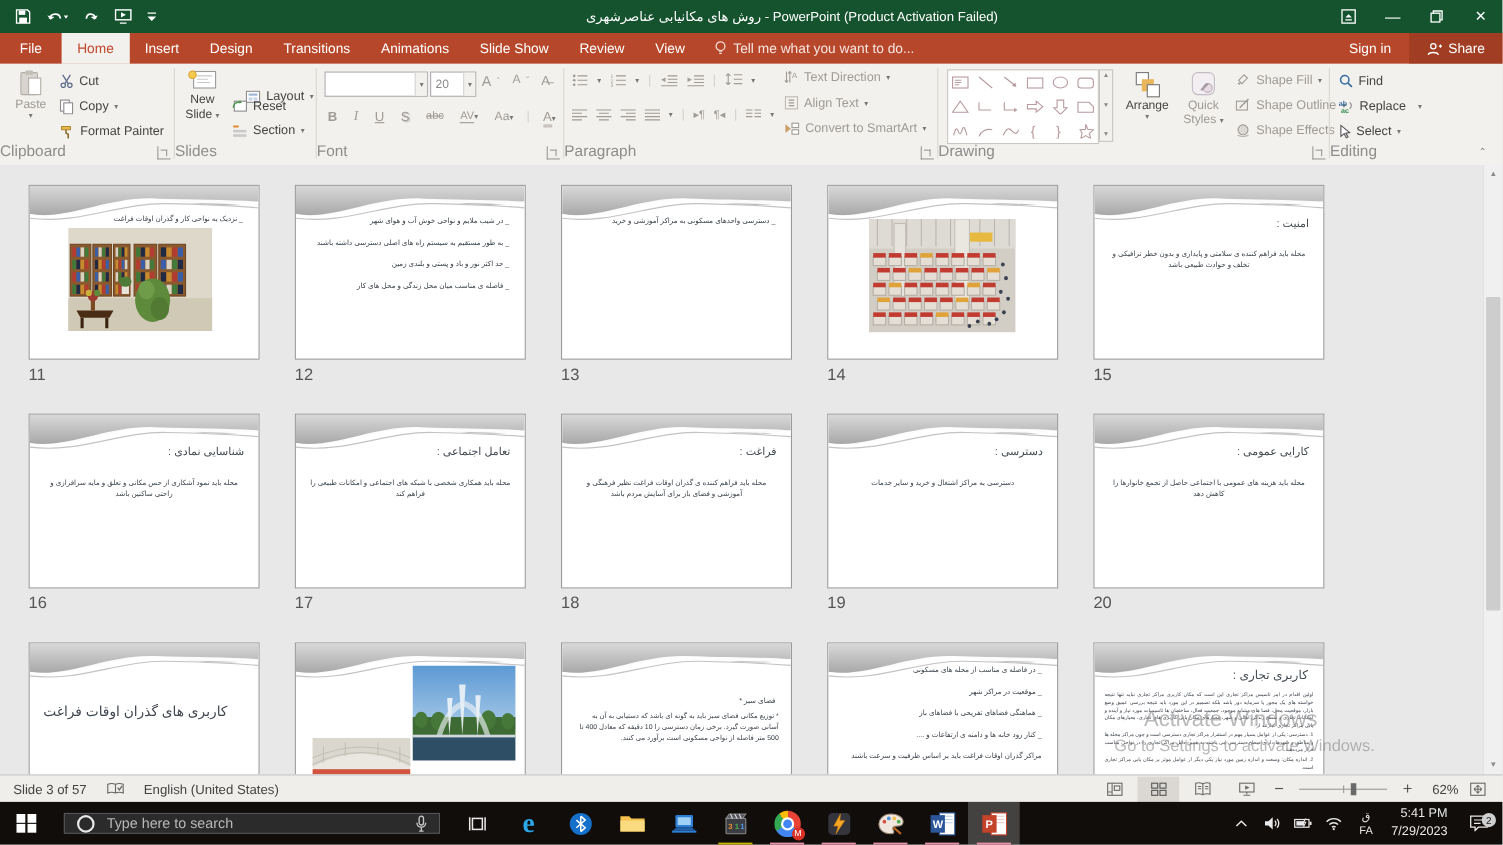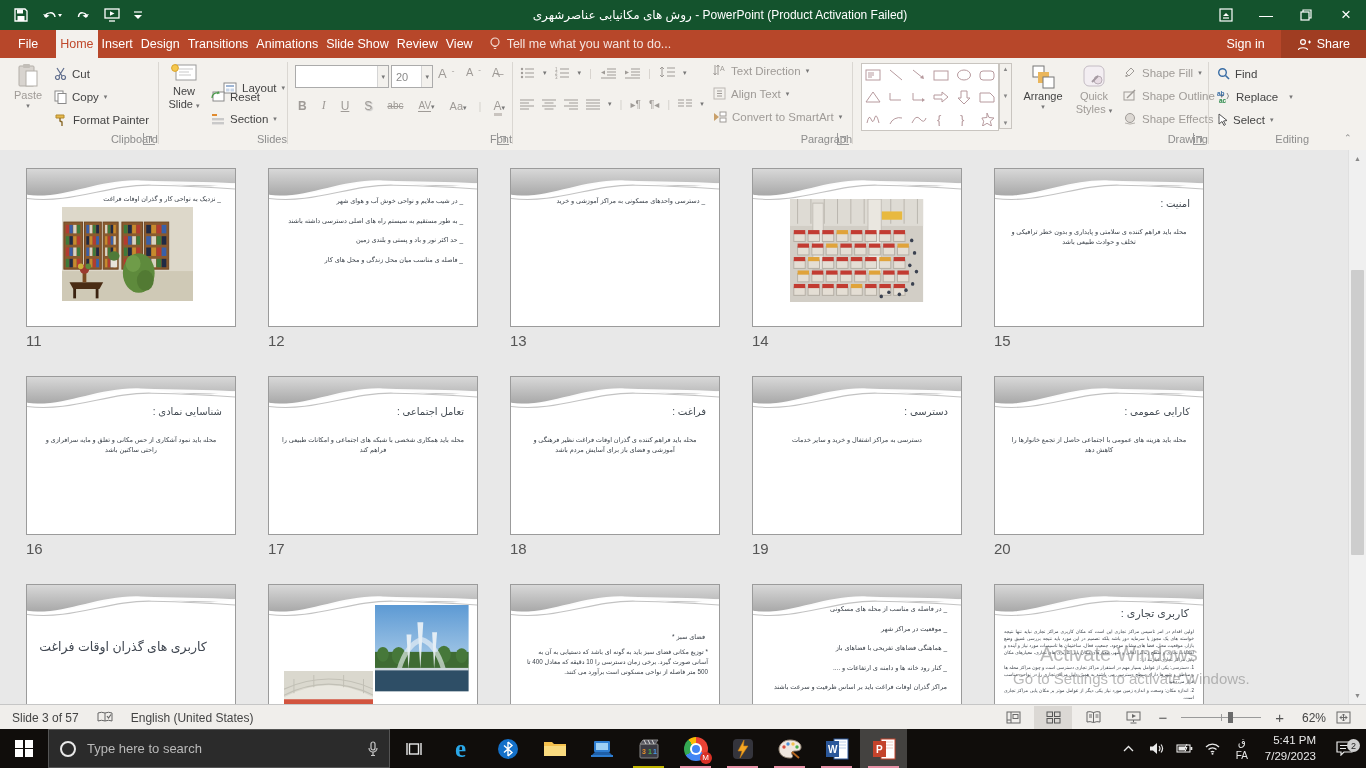--- a/index.html
+++ b/index.html
@@ -7,30 +7,30 @@
   .abs{position:absolute;}
   
   .titlebar{position:absolute;top:0;left:0;width:1366px;height:30px;background:#14532d;color:#fff;display:flex;align-items:center;}
   .qat{display:flex;align-items:center;gap:14px;padding-left:14px;width:220px;}
   .qat .qbtn{display:flex;align-items:center;color:#fff;}
   .title-text{flex:1;text-align:center;font-size:12px;color:#fff;white-space:nowrap;overflow:hidden;}
   .winbtns{display:flex;align-items:center;gap:0;margin-left:auto;}
   .winbtn{width:40px;height:30px;display:flex;align-items:center;justify-content:center;color:#fff;font-size:14px;}
   
   .menubar{position:absolute;top:30px;left:0;width:1366px;height:28px;background:#B7472A;display:flex;align-items:stretch;font-size:12.5px;color:#fff;}
-  .mtab{padding:0 4px;display:flex;align-items:center;}
+  .mtab{padding:0 14px;display:flex;align-items:center;}
   .mtab.active{background:#F3F1ED;color:#C0492C;}
   .tellme{display:flex;align-items:center;gap:6px;color:rgba(255,255,255,.85);padding-left:12px;}
   .menubar-right{margin-left:auto;display:flex;align-items:stretch;}
   .signin{display:flex;align-items:center;padding:0 16px;}
   .sharebox{display:flex;align-items:center;gap:6px;padding:0 16px;background:#A03D22;}
   
   .ribbon{position:absolute;top:58px;left:0;width:1366px;height:92px;background:#F3F1ED;border-bottom:1px solid #D2CFCB;}
   .grp{position:absolute;top:0;height:90px;}
-  .grp-label{position:absolute;bottom:3px;left:0;right:0;text-align:right;font-size:11px;color:#8D8D8D;}
+  .grp-label{position:absolute;bottom:3px;left:0;right:0;text-align:left;font-size:14px;color:#8D8D8D;}
   .vsep{position:absolute;top:4px;width:1px;height:82px;background:#DAD7D2;}
   .bigbtn{position:absolute;display:flex;flex-direction:column;align-items:center;font-size:11px;color:#444;text-align:center;line-height:1.2;}
   .smallrow{position:absolute;display:flex;align-items:center;gap:5px;font-size:11.5px;color:#444;white-space:nowrap;}
   .dis{color:#9f9b97;}
   .arrow{font-size:7px;color:#777;}
   .combo{position:absolute;height:21px;background:#fff;border:1px solid #ABABAB;display:flex;align-items:center;font-size:11px;color:#8a8a8a;}
   .combo .arrow{margin-left:auto;padding:0 3px;border-left:1px solid #d5d5d5;height:100%;display:flex;align-items:center;background:#F3F1ED;}
   .fbtn{font-size:12px;color:#9f9b97;padding:0 3px;}
   .launcher{position:absolute;bottom:3px;width:11px;height:11px;border-left:1px solid #9a9a9a;border-bottom:1px solid #9a9a9a;}
   .launcher:after{content:"";position:absolute;left:2px;bottom:2px;width:5px;height:5px;border-right:1px solid #9a9a9a;border-top:1px solid #9a9a9a;}
@@ -66,21 +66,21 @@
   .viewbtn.active{background:#DBD8D4;}
   .zoomtrack{width:80px;height:1px;background:#9a9a9a;position:relative;margin:0 8px;}
   .zoomtrack .notch{position:absolute;left:50%;top:-3px;width:1px;height:7px;background:#9a9a9a;}
   .zoomtrack .zthumb{position:absolute;left:58%;top:-5px;width:5px;height:11px;background:#6a6a6a;}
   .zpm{font-size:15px;color:#555;padding:0 4px;}
   
   .taskbar{position:absolute;top:729px;left:0;width:1366px;height:39px;background:#100d0b;display:flex;align-items:stretch;color:#e9e9e9;}
   .tb-start{width:48px;display:flex;align-items:center;justify-content:center;}
   .winlogo{display:grid;grid-template-columns:8px 8px;grid-auto-rows:8px;gap:1.5px;}
   .winlogo div{background:#fff;}
-  .tb-search{width:342px;background:#2b2b2b;border:1px solid #555;box-sizing:border-box;margin:0;display:flex;align-items:center;gap:10px;padding:0 10px;color:#b9b9b9;font-size:13px;}
+  .tb-search{width:342px;background:#2b2b2b;border:1px solid #555;box-sizing:border-box;margin:10px;display:flex;align-items:center;gap:10px;padding:0 10px;color:#b9b9b9;font-size:13px;}
   .tb-icon{width:47px;display:flex;align-items:center;justify-content:center;position:relative;}
   .runline{position:absolute;bottom:0;left:8px;right:8px;height:2px;background:#e791a6;}
   .runline.yellow{background:#c0b400;}
   .tb-icon.activeapp{background:rgba(255,255,255,.22);}
   .tray{margin-left:auto;display:flex;align-items:center;gap:4px;padding-right:4px;}
   .trayic{width:24px;display:flex;align-items:center;justify-content:center;}
   .langblk{display:flex;flex-direction:column;align-items:center;justify-content:center;font-size:10px;line-height:1.3;width:26px;}
   .clock{display:flex;flex-direction:column;align-items:flex-end;justify-content:center;font-size:11.5px;line-height:1.35;padding:0 6px;}
   .notif{position:relative;width:36px;display:flex;align-items:center;justify-content:center;}
   .badge{position:absolute;right:2px;bottom:4px;background:#cfcfcf;color:#222;border-radius:50%;width:13px;height:13px;font-size:9px;display:flex;align-items:center;justify-content:center;}

